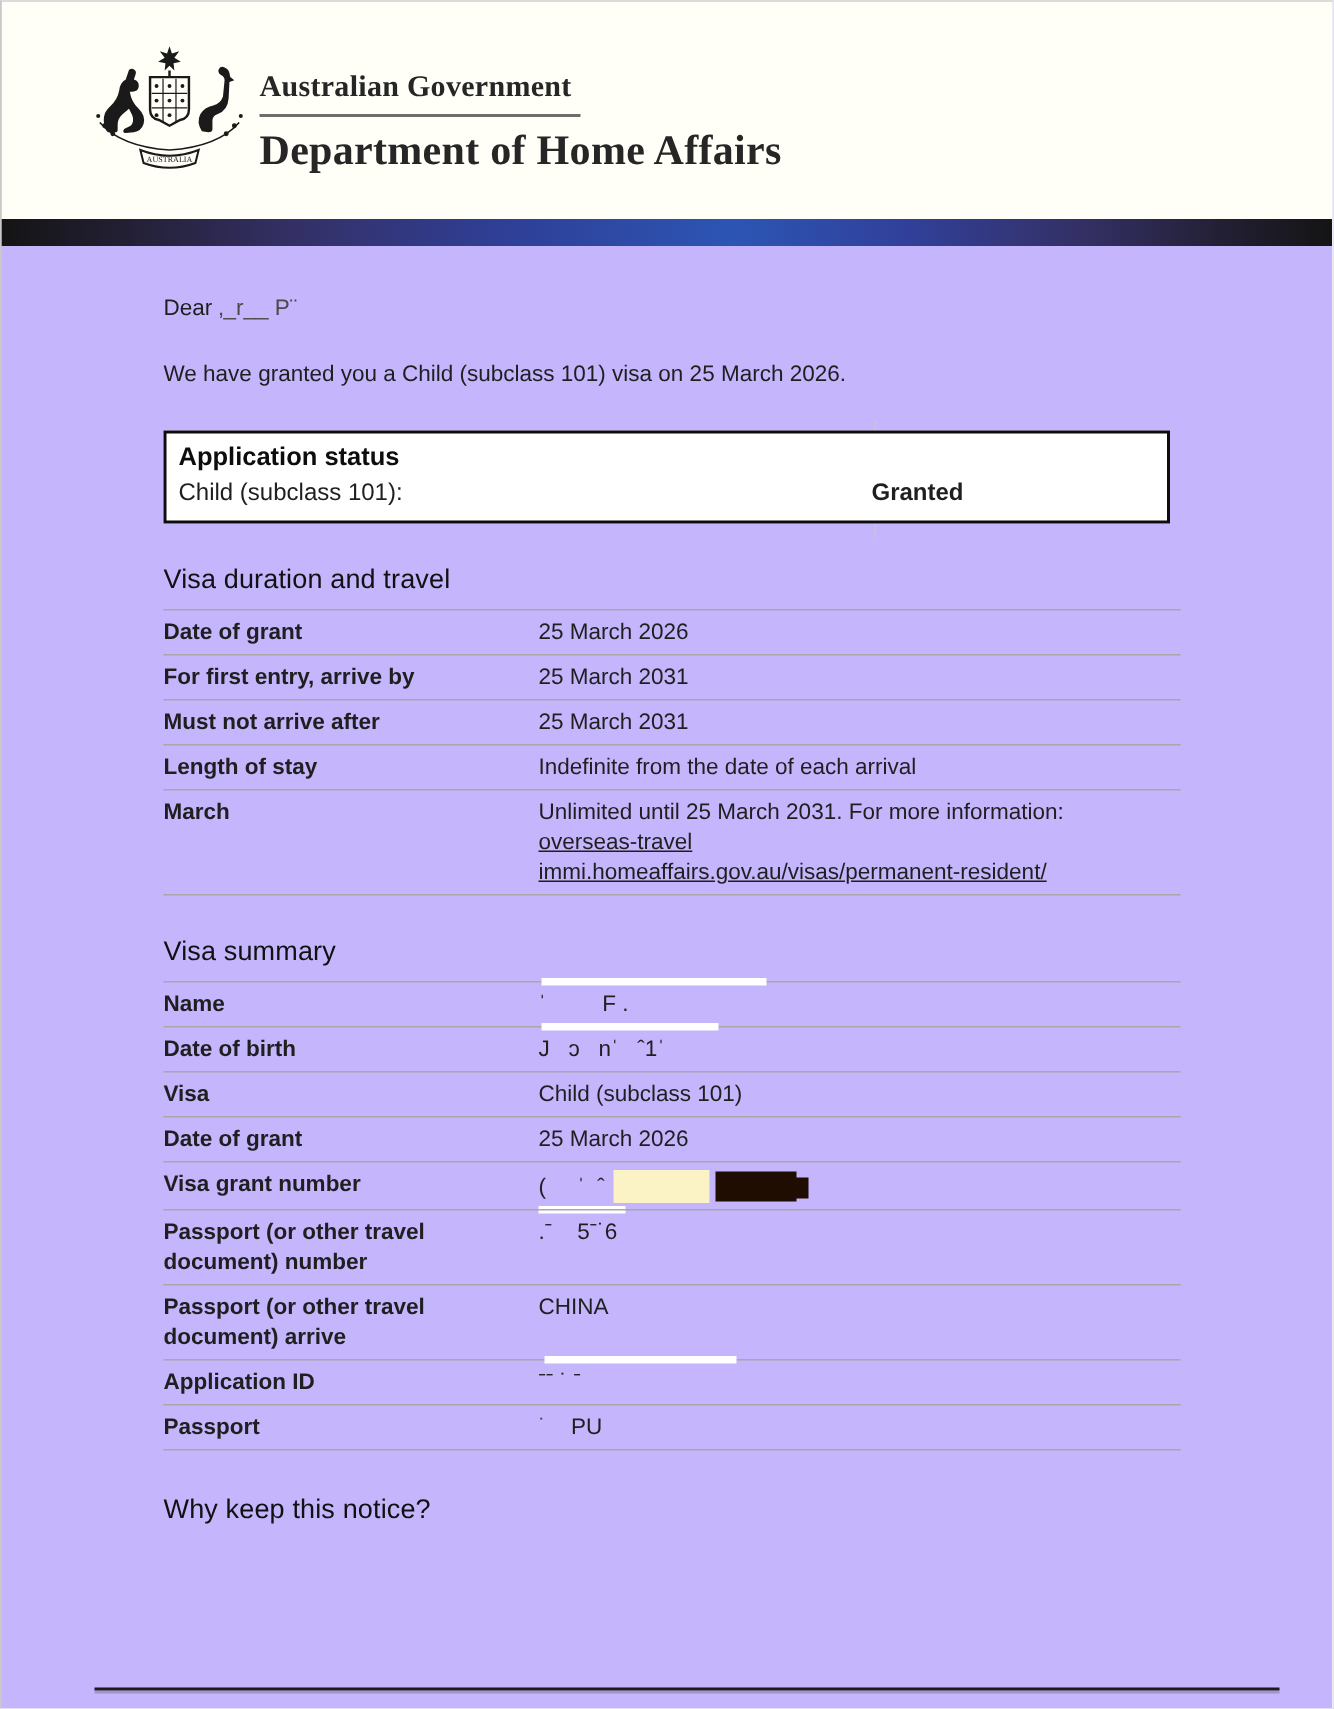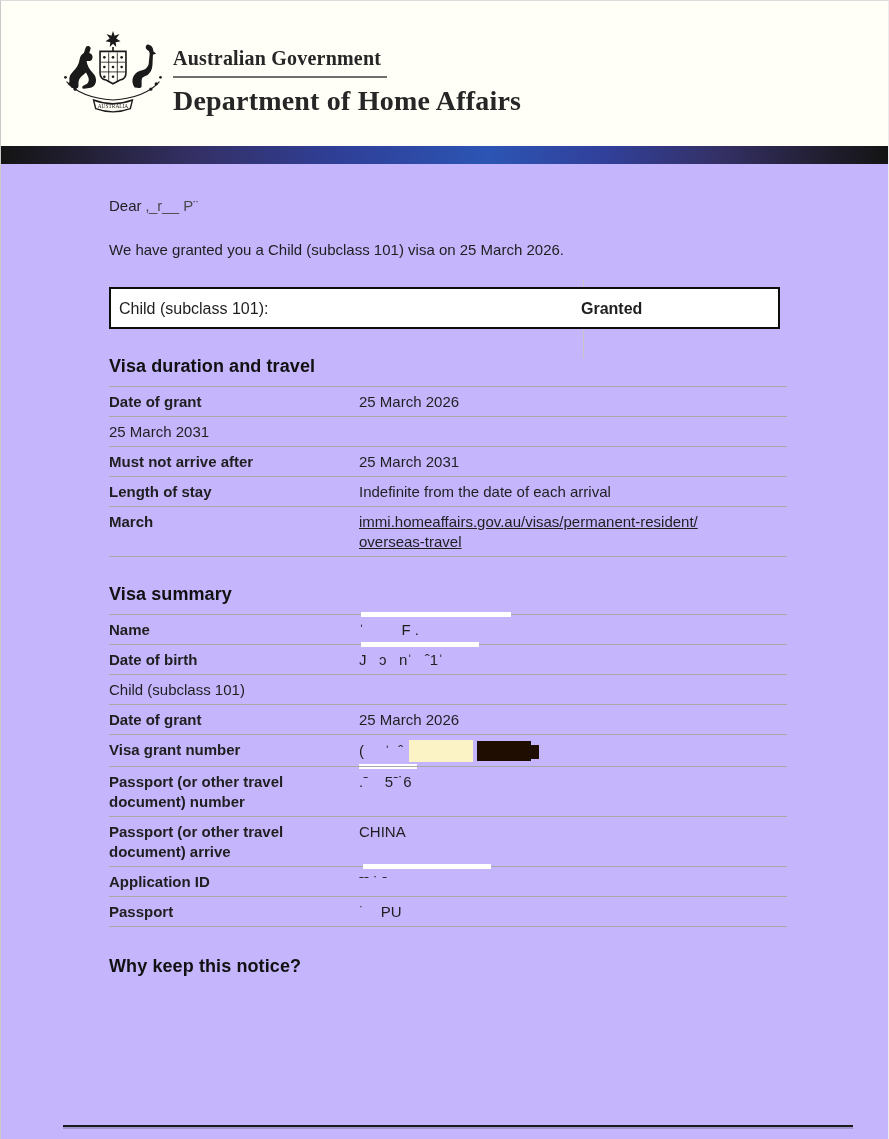--- a/index.html
+++ b/index.html
@@ -27,21 +27,21 @@
   .frag { color:#4a4a4a; white-space:pre; }
   .intro { margin-top:27px; font-size:15px; }
   
   .status-wrap { position:relative; margin-top:29px; }
   .status-box { border:2px solid #0d0d0d; padding:6px 10px 9px 8px; background:#fff; position:relative; }
   .status-title { font-size:17px; font-weight:bold; color:#0d0d0d; }
   .status-row { position:relative; margin-top:5px; font-size:16px; }
   .granted { position:absolute; left:462px; top:0; font-weight:bold; }
   .vline-artifact { position:absolute; left:474px; top:-7px; height:78px; width:1px; background:#c7c7c7; }
   
-  h2 { font-size:18px; font-weight:bold; color:#111; margin:27px 0 9px 0; letter-spacing:.1px; }
+  h2 { font-size:18px; font-weight:normal; color:#111; margin:27px 0 9px 0; letter-spacing:.1px; }
   h2.why { margin-top:29px; }
   
   .table { width:678px; }
   .row { position:relative; display:flex; border-top:1px solid #a8a8a8; padding:5px 0 4px 0; font-size:15px; line-height:20px; }
   .row:last-child { border-bottom:1px solid #a8a8a8; }
   .row .label { width:250px; font-weight:bold; padding-right:14px; }
   .row .value { flex:1; }
   .pre { white-space:pre; }
   .lnk { color:#1f1f1f; text-decoration:underline; display:block; }
   
@@ -111,66 +111,70 @@
 
   <div class="content">
 
     <p class="dear"><span>Dear</span><span class="frag"> ‚_r__ P¨</span></p>
 
     <p class="intro">We have granted you a Child (subclass 101) visa on 25 March 2026.</p>
 
     <div class="status-wrap">
       <div class="vline-artifact"></div>
       <div class="status-box">
+        <div class="status-title">Application status</div>
         <div class="status-row">
           <span>Child (subclass 101):</span>
           <span class="granted">Granted</span>
         </div>
       </div>
     </div>
 
     <h2>Visa duration and travel</h2>
     <div class="table">
       <div class="row">
         <div class="label">Date of grant</div>
         <div class="value">25 March 2026</div>
       </div>
       <div class="row">
+        <div class="label">For first entry, arrive by</div>
         <div class="value">25 March 2031</div>
       </div>
       <div class="row">
         <div class="label">Must not arrive after</div>
         <div class="value">25 March 2031</div>
       </div>
       <div class="row">
         <div class="label">Length of stay</div>
         <div class="value">Indefinite from the date of each arrival</div>
       </div>
       <div class="row">
         <div class="label">March</div>
         <div class="value">
+          <span>Unlimited until 25 March 2031. For more information:</span>
+          <a class="lnk" href="#">overseas-travel</a>
           <a class="lnk" href="#">immi.homeaffairs.gov.au/visas/permanent-resident/</a>
-          <a class="lnk" href="#">overseas-travel</a>
         </div>
       </div>
     </div>
 
     <h2>Visa summary</h2>
     <div class="table">
       <div class="row r-name">
         <span class="wpatch"></span>
         <div class="label">Name</div>
         <div class="value pre">ˈ         F .</div>
       </div>
       <div class="row r-dob">
         <span class="wpatch"></span>
         <div class="label">Date of birth</div>
         <div class="value pre">J   ɔ   nˈ   ˆ1ˈ</div>
       </div>
       <div class="row">
+        <div class="label">Visa</div>
         <div class="value">Child (subclass 101)</div>
       </div>
       <div class="row">
         <div class="label">Date of grant</div>
         <div class="value">25 March 2026</div>
       </div>
       <div class="row r-vgn">
         <span class="wpatch-b"></span>
         <div class="label">Visa grant number</div>
         <div class="value pre"><span>(     ˈ  ˆ</span><span class="hl-block" id="hl-block" style="background: rgb(251, 242, 198);"></span><span class="dk-block" id="dk-block" style="background: rgb(32, 13, 2);"></span></div>

